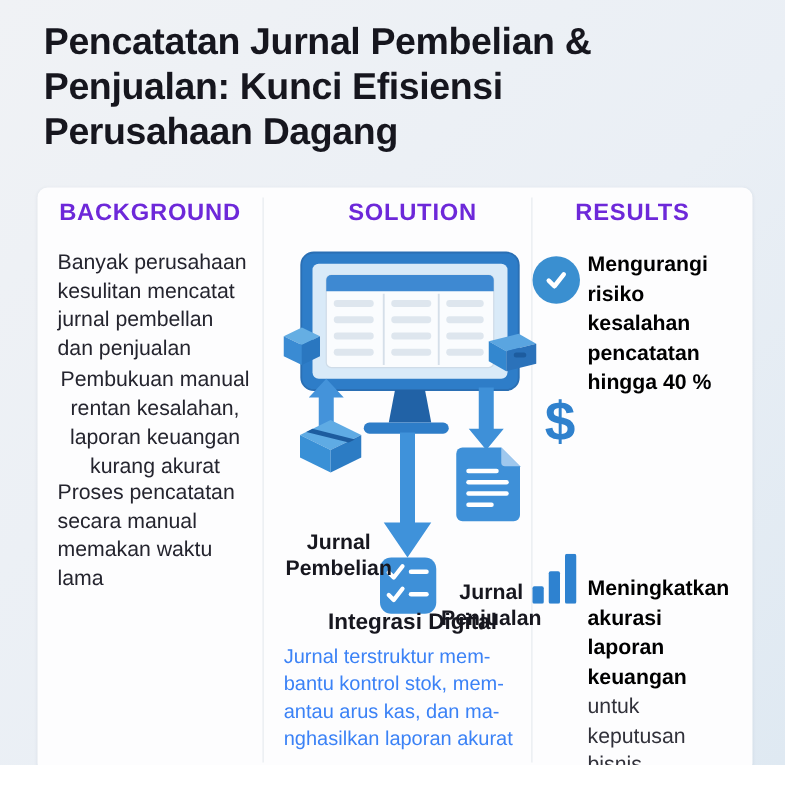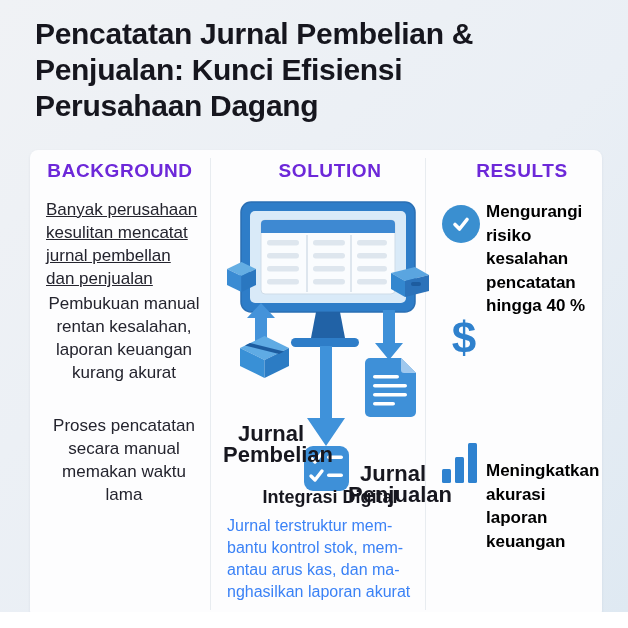--- a/index.html
+++ b/index.html
@@ -16,34 +16,34 @@
   .card{
     position:absolute; left:30px; top:150px; width:572px; height:468px;
     background:#fdfdfe; border-radius:8px;
     box-shadow:0 1px 3px rgba(40,60,90,0.08);
   }
   .sep{position:absolute; top:8px; bottom:8px; width:1px; background:#e8ecf0;}
   .sep1{left:180px;} .sep2{left:395px;}
   .col{position:absolute; top:0; height:468px;}
   .col-bg{left:0; width:180px;}
   .col-sol{left:181px; width:214px;margin-left:12px;}
-  .col-res{left:404px; width:176px;}
+  .col-res{left:388px; width:176px;}
   .col-header{
     position:absolute; top:10px; left:0; right:0; text-align:center;
     font-size:19px; font-weight:800; letter-spacing:0.6px; color:#6d28d9;
   }
   .para{
     position:absolute; left:16px; width:156px;
     font-size:17px; line-height:23px; color:#24242e; white-space:pre-line;
   }
-  .p1{top:48px;text-decoration:underline;} .p2{top:142px;text-align:center;} .p3{top:264px;text-align:center;}
+  .p1{top:48px;} .p2{top:142px;text-align:center;} .p3{top:232px;}
   .illustration{position:absolute; left:0; top:45px; width:214px; height:320px;}
   .illustration svg{position:absolute; left:0; top:0;}
   .sol-label{
-    position:absolute; text-align:center; font-size:22px; line-height:21px;
+    position:absolute; text-align:center; font-size:17px; line-height:21px;
     font-weight:700; color:#17171f; white-space:pre-line;
   }
   .lbl-purchase{left:0; top:228px; width:96px;}
   .lbl-sales{left:125px; top:268px; width:90px;}
   .lbl-integration{left:0; top:292px; width:100%; font-size:18px;}
   .sol-desc{
     position:absolute; left:4px; top:365px; width:206px; text-align:left;
     font-size:16px; line-height:22px; color:#3b82f6; white-space:pre-line;
   }
   .res-item-text{
@@ -203,16 +203,18 @@
             <rect x="2" y="26" width="9" height="14" rx="1.5"></rect>
             <rect x="15" y="14" width="9" height="26" rx="1.5"></rect>
             <rect x="28" y="0" width="9" height="40" rx="1.5"></rect>
           </g>
         </svg>
       </div>
       <div class="res-item-text" style="top:277px;margin-top:32px;">
         <div class="res-bold">Meningkatkan
 akurasi laporan
 keuangan</div>
+        <div class="res-reg">untuk keputusan
+bisnis</div>
       </div>
     </div>
   </div>
 </div>
 
 </body></html>

